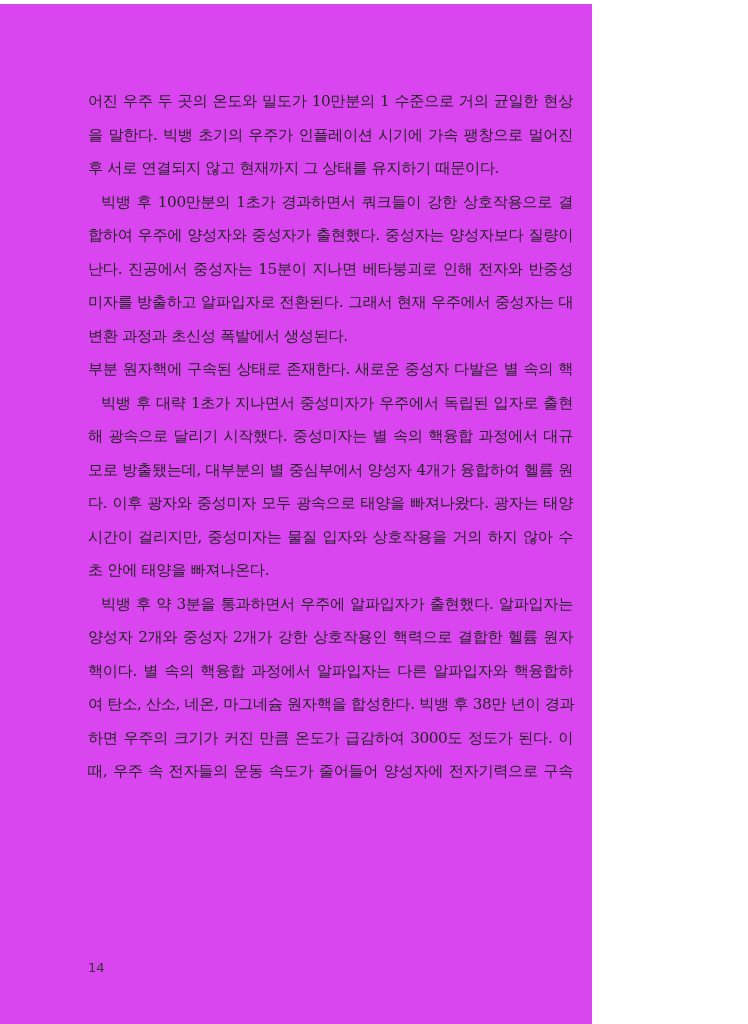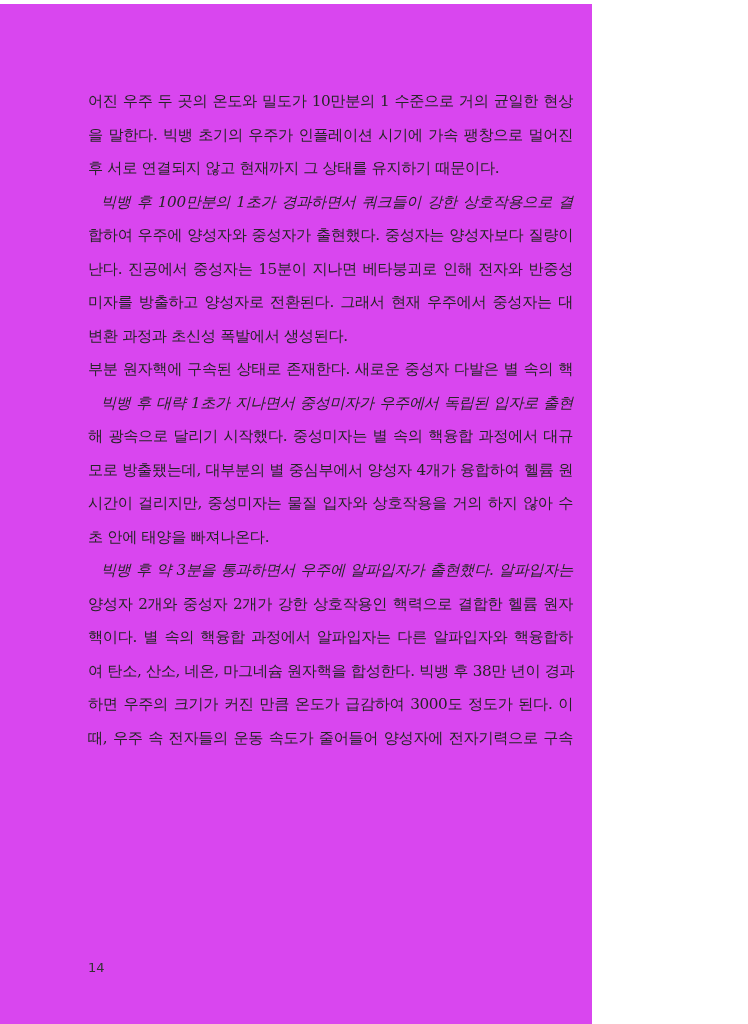--- a/index.html
+++ b/index.html
@@ -36,21 +36,20 @@
       white-space: nowrap;
       text-align: justify;
       text-align-last: justify;
       height: 33.5px;
     }
     .line.last {
       text-align-last: left;
     }
     .line.indent {
       padding-left: 13px;
-      font-style: italic;
     }
     .page-number {
       position: absolute;
       left: 88px;
       top: 956px;
       font-family: "DejaVu Sans", "Liberation Sans", sans-serif;
       font-size: 13px;
       color: #333333;
       text-align: right;
     }
@@ -61,27 +60,28 @@
 <div class="page">
   <div class="text-block">
 
     <span class="line">어진 우주 두 곳의 온도와 밀도가 10만분의 1 수준으로 거의 균일한 현상</span>
     <span class="line">을 말한다. 빅뱅 초기의 우주가 인플레이션 시기에 가속 팽창으로 멀어진</span>
     <span class="line last">후 서로 연결되지 않고 현재까지 그 상태를 유지하기 때문이다.</span>
 
     <span class="line indent">빅뱅 후 100만분의 1초가 경과하면서 쿼크들이 강한 상호작용으로 결</span>
     <span class="line">합하여 우주에 양성자와 중성자가 출현했다. 중성자는 양성자보다 질량이</span>
     <span class="line">난다. 진공에서 중성자는 15분이 지나면 베타붕괴로 인해 전자와 반중성</span>
-    <span class="line">미자를 방출하고 양성자로 전환된다. 그래서 현재 우주에서 중성자는 대</span>
+    <span class="line">미자를 방출하고 알파입자로 전환된다. 그래서 현재 우주에서 중성자는 대</span>
     <span class="line last">변환 과정과 초신성 폭발에서 생성된다.</span>
     <span class="line">부분 원자핵에 구속된 상태로 존재한다. 새로운 중성자 다발은 별 속의 핵</span>
 
     <span class="line indent">빅뱅 후 대략 1초가 지나면서 중성미자가 우주에서 독립된 입자로 출현</span>
     <span class="line">해 광속으로 달리기 시작했다. 중성미자는 별 속의 핵융합 과정에서 대규</span>
     <span class="line">모로 방출됐는데, 대부분의 별 중심부에서 양성자 4개가 융합하여 헬륨 원</span>
+    <span class="line">다. 이후 광자와 중성미자 모두 광속으로 태양을 빠져나왔다. 광자는 태양</span>
     <span class="line">시간이 걸리지만, 중성미자는 물질 입자와 상호작용을 거의 하지 않아 수</span>
     <span class="line last">초 안에 태양을 빠져나온다.</span>
 
     <span class="line indent">빅뱅 후 약 3분을 통과하면서 우주에 알파입자가 출현했다. 알파입자는</span>
     <span class="line">양성자 2개와 중성자 2개가 강한 상호작용인 핵력으로 결합한 헬륨 원자</span>
     <span class="line">핵이다. 별 속의 핵융합 과정에서 알파입자는 다른 알파입자와 핵융합하</span>
     <span class="line">여 탄소, 산소, 네온, 마그네슘 원자핵을 합성한다. 빅뱅 후 38만 년이 경과</span>
     <span class="line">하면 우주의 크기가 커진 만큼 온도가 급감하여 3000도 정도가 된다. 이</span>
     <span class="line">때, 우주 속 전자들의 운동 속도가 줄어들어 양성자에 전자기력으로 구속</span>
 

